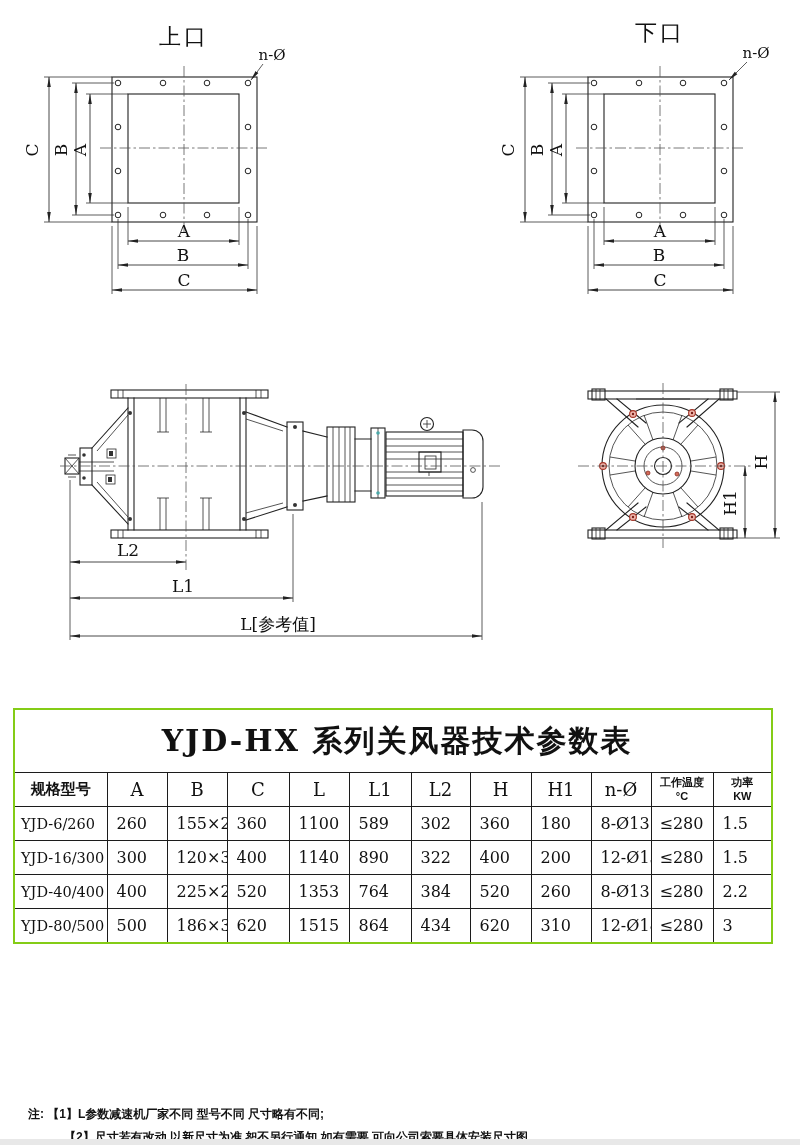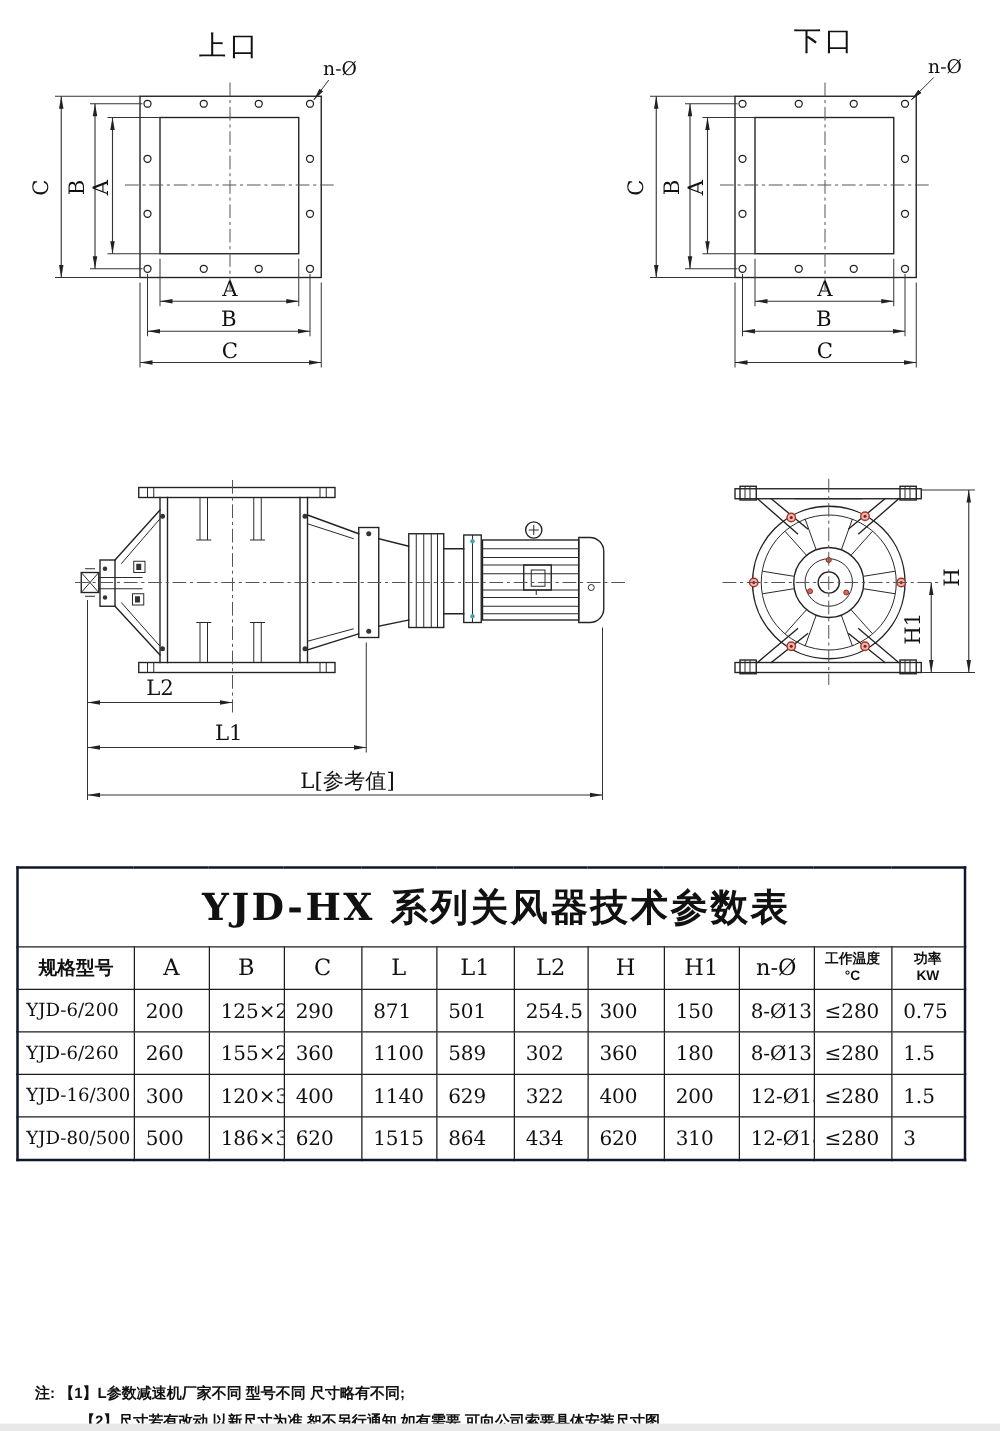--- a/index.html
+++ b/index.html
@@ -22,23 +22,23 @@
   .hubdot  { fill:#d46a58; stroke:#8a2f23; stroke-width:0.8; }
   .darkdot { fill:#333; stroke:none; }
   .teal { fill:#4aa8a8; stroke:none; }
   text { fill:#111; }
   .t-title  { font:22px "DejaVu Serif", serif; text-anchor:middle; letter-spacing:3px; }
   .t-dim    { font:15px "DejaVu Serif", serif; text-anchor:middle; }
   .t-dim-lg { font:17px "DejaVu Serif", serif; text-anchor:middle; }
 
   
   table.param-table {
-    position:absolute; left:13px; top:693px; width:758px;
+    position:absolute; left:13px; top:708px; width:758px;
     border-collapse:collapse; table-layout:fixed;
-    border:2px solid #0f172a;
+    border:2px solid #84cc16;
   }
   .param-table td, .param-table th { border:1px solid #1c1c1c; overflow:hidden; }
   .param-table .title-cell {
     height:60px; text-align:center; vertical-align:middle;
     font:30px "DejaVu Serif", serif; letter-spacing:2px; font-weight:600;
   }
   .param-table th {
     height:31px; font:18px "DejaVu Serif", serif; font-weight:normal;
     text-align:center; vertical-align:middle; white-space:pre-line;
   }
@@ -296,60 +296,60 @@
           <th>L2</th>
           <th>H</th>
           <th>H1</th>
           <th>n-Ø</th>
           <th class="h-small">工作温度
 °C</th>
           <th class="h-small">功率
 KW</th>
         </tr>
         <tr>
-          <td class="c-model">YJD-6/200</td>
-          <td>200</td>
-          <td>125×2</td>
-          <td>290</td>
-          <td>871</td>
-          <td>501</td>
-          <td>254.5</td>
-          <td>300</td>
-          <td>150</td>
-          <td>8-Ø13</td>
-          <td class="c-center">≤280</td>
-          <td>0.75</td>
-        </tr>
-        <tr>
           <td class="c-model">YJD-6/260</td>
           <td>260</td>
           <td>155×2</td>
           <td>360</td>
           <td>1100</td>
           <td>589</td>
           <td>302</td>
           <td>360</td>
           <td>180</td>
           <td>8-Ø13</td>
           <td class="c-center">≤280</td>
           <td>1.5</td>
         </tr>
         <tr>
           <td class="c-model">YJD-16/300</td>
           <td>300</td>
           <td>120×3</td>
           <td>400</td>
           <td>1140</td>
-          <td>629</td>
+          <td>890</td>
           <td>322</td>
           <td>400</td>
           <td>200</td>
           <td>12-Ø13</td>
           <td class="c-center">≤280</td>
           <td>1.5</td>
+        </tr>
+        <tr>
+          <td class="c-model">YJD-40/400</td>
+          <td>400</td>
+          <td>225×2</td>
+          <td>520</td>
+          <td>1353</td>
+          <td>764</td>
+          <td>384</td>
+          <td>520</td>
+          <td>260</td>
+          <td>8-Ø13</td>
+          <td class="c-center">≤280</td>
+          <td>2.2</td>
         </tr>
         <tr>
           <td class="c-model">YJD-80/500</td>
           <td>500</td>
           <td>186×3</td>
           <td>620</td>
           <td>1515</td>
           <td>864</td>
           <td>434</td>
           <td>620</td>

